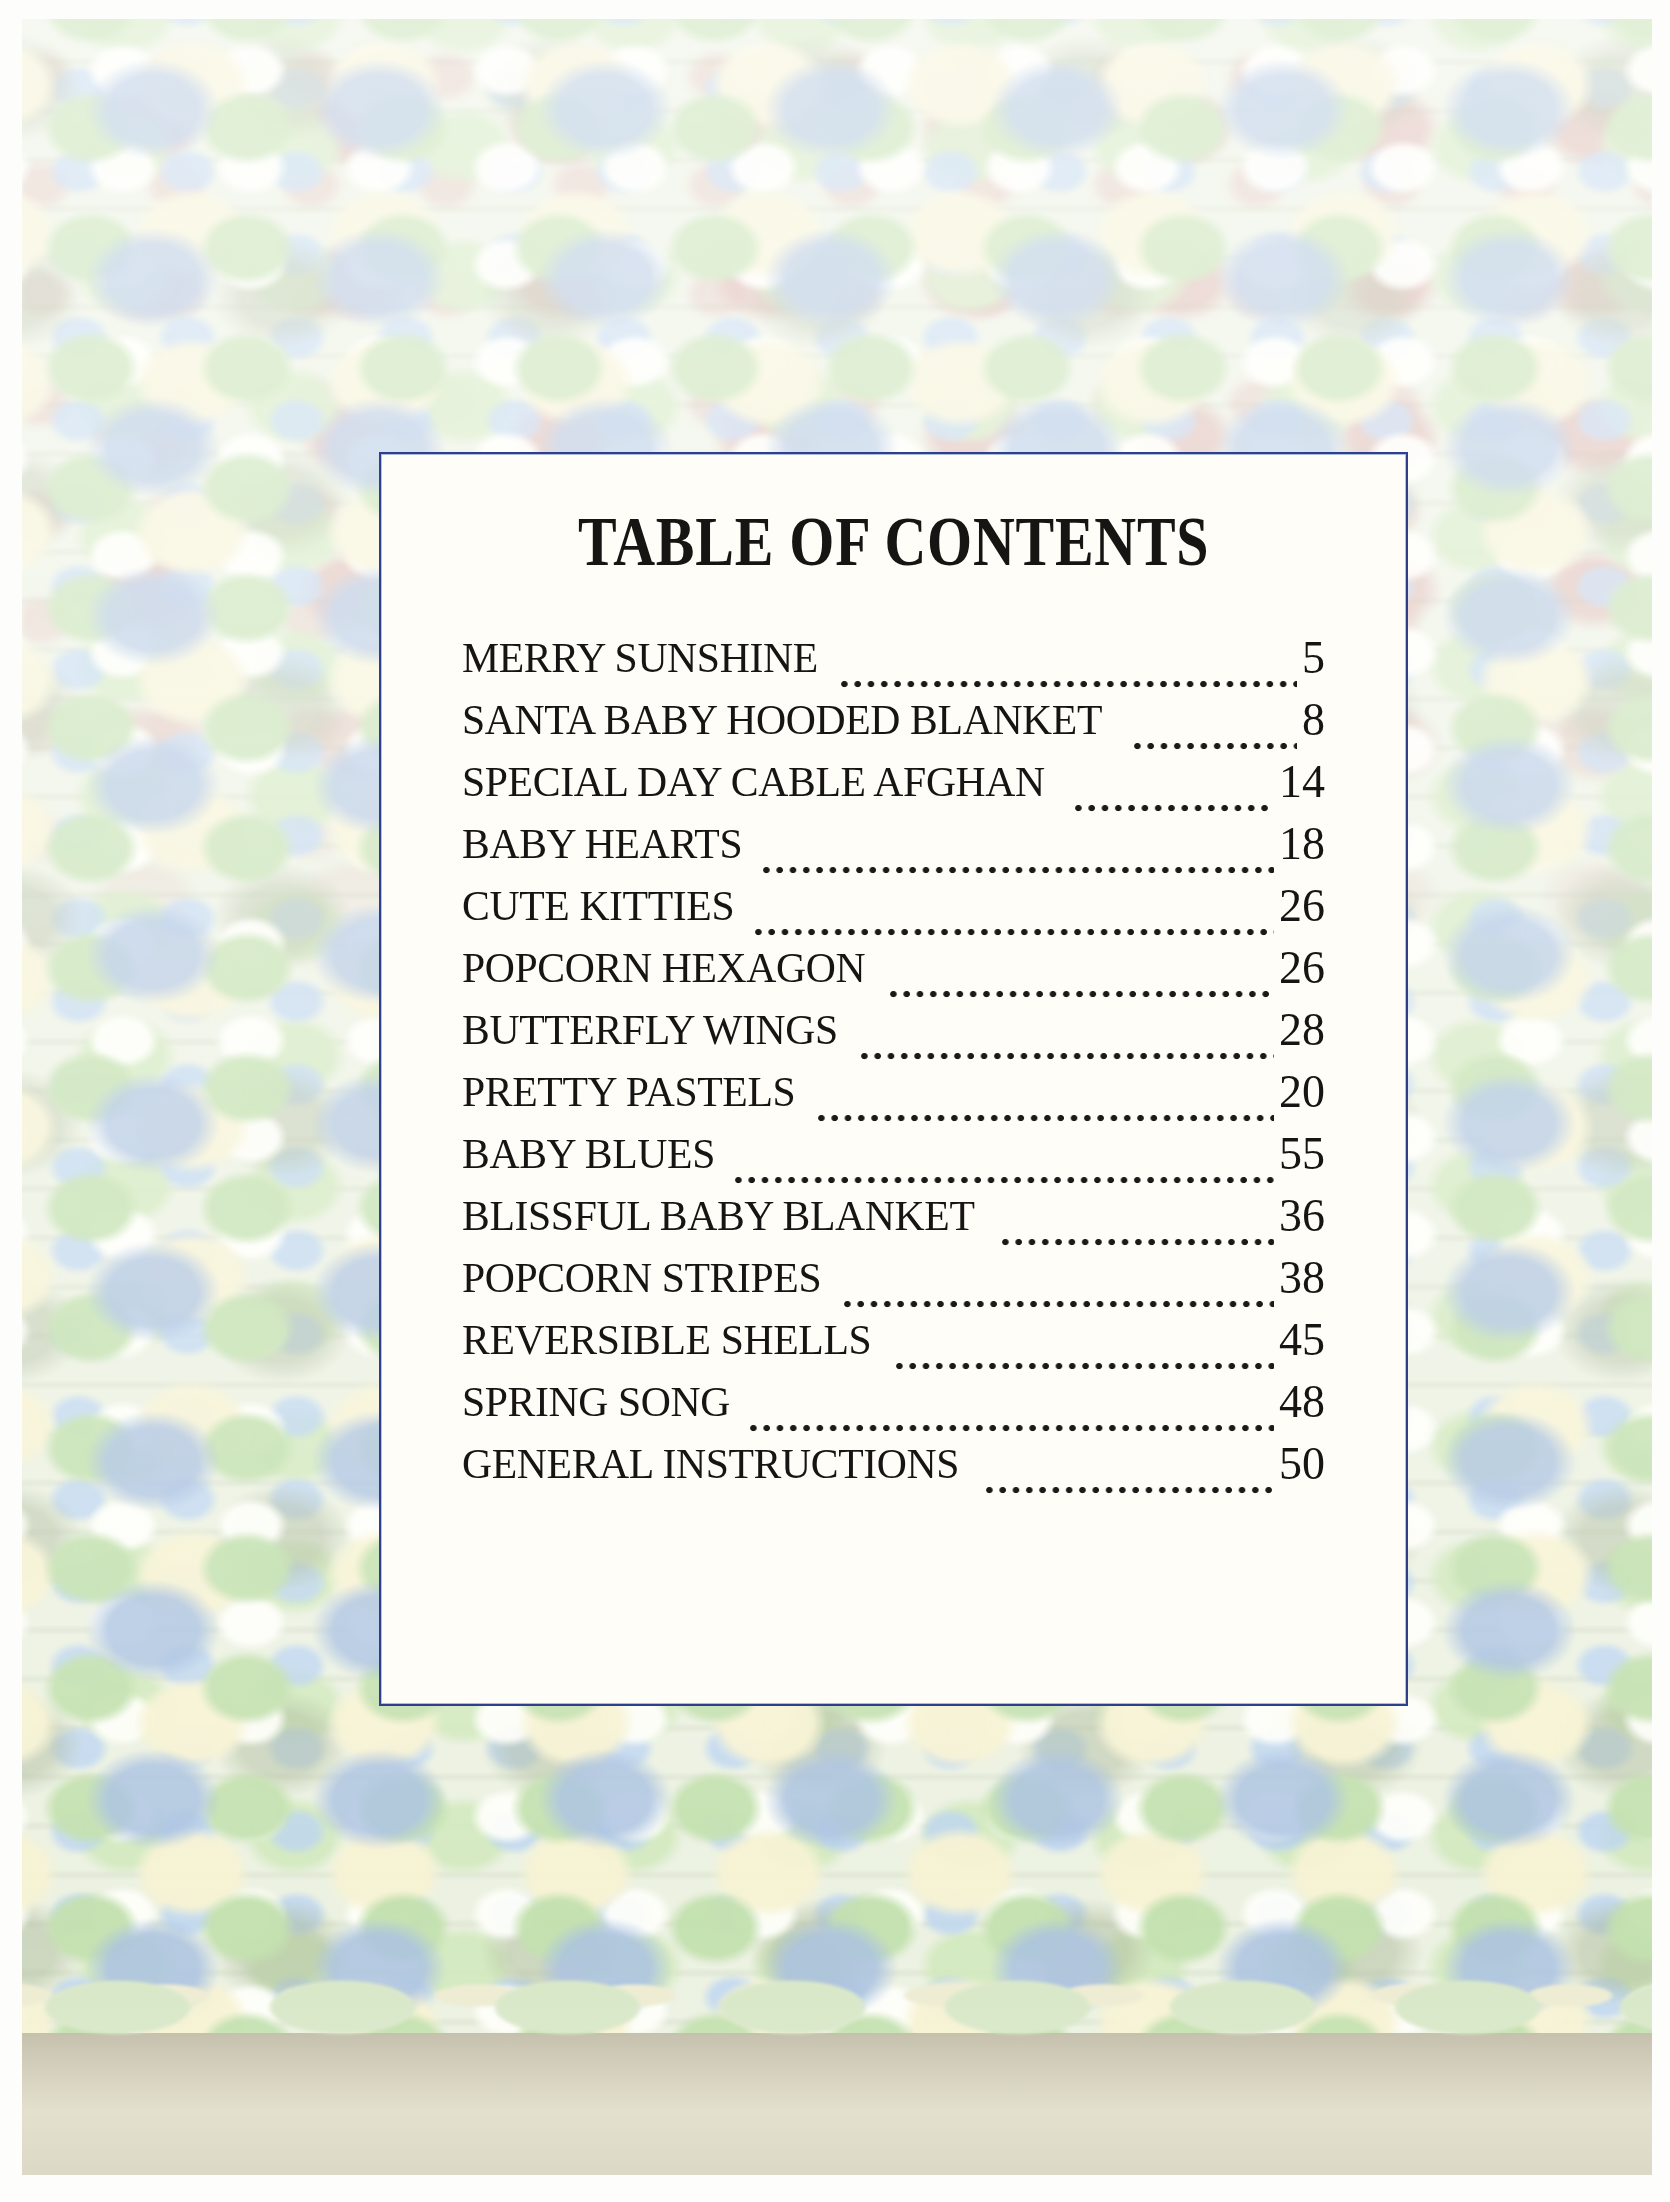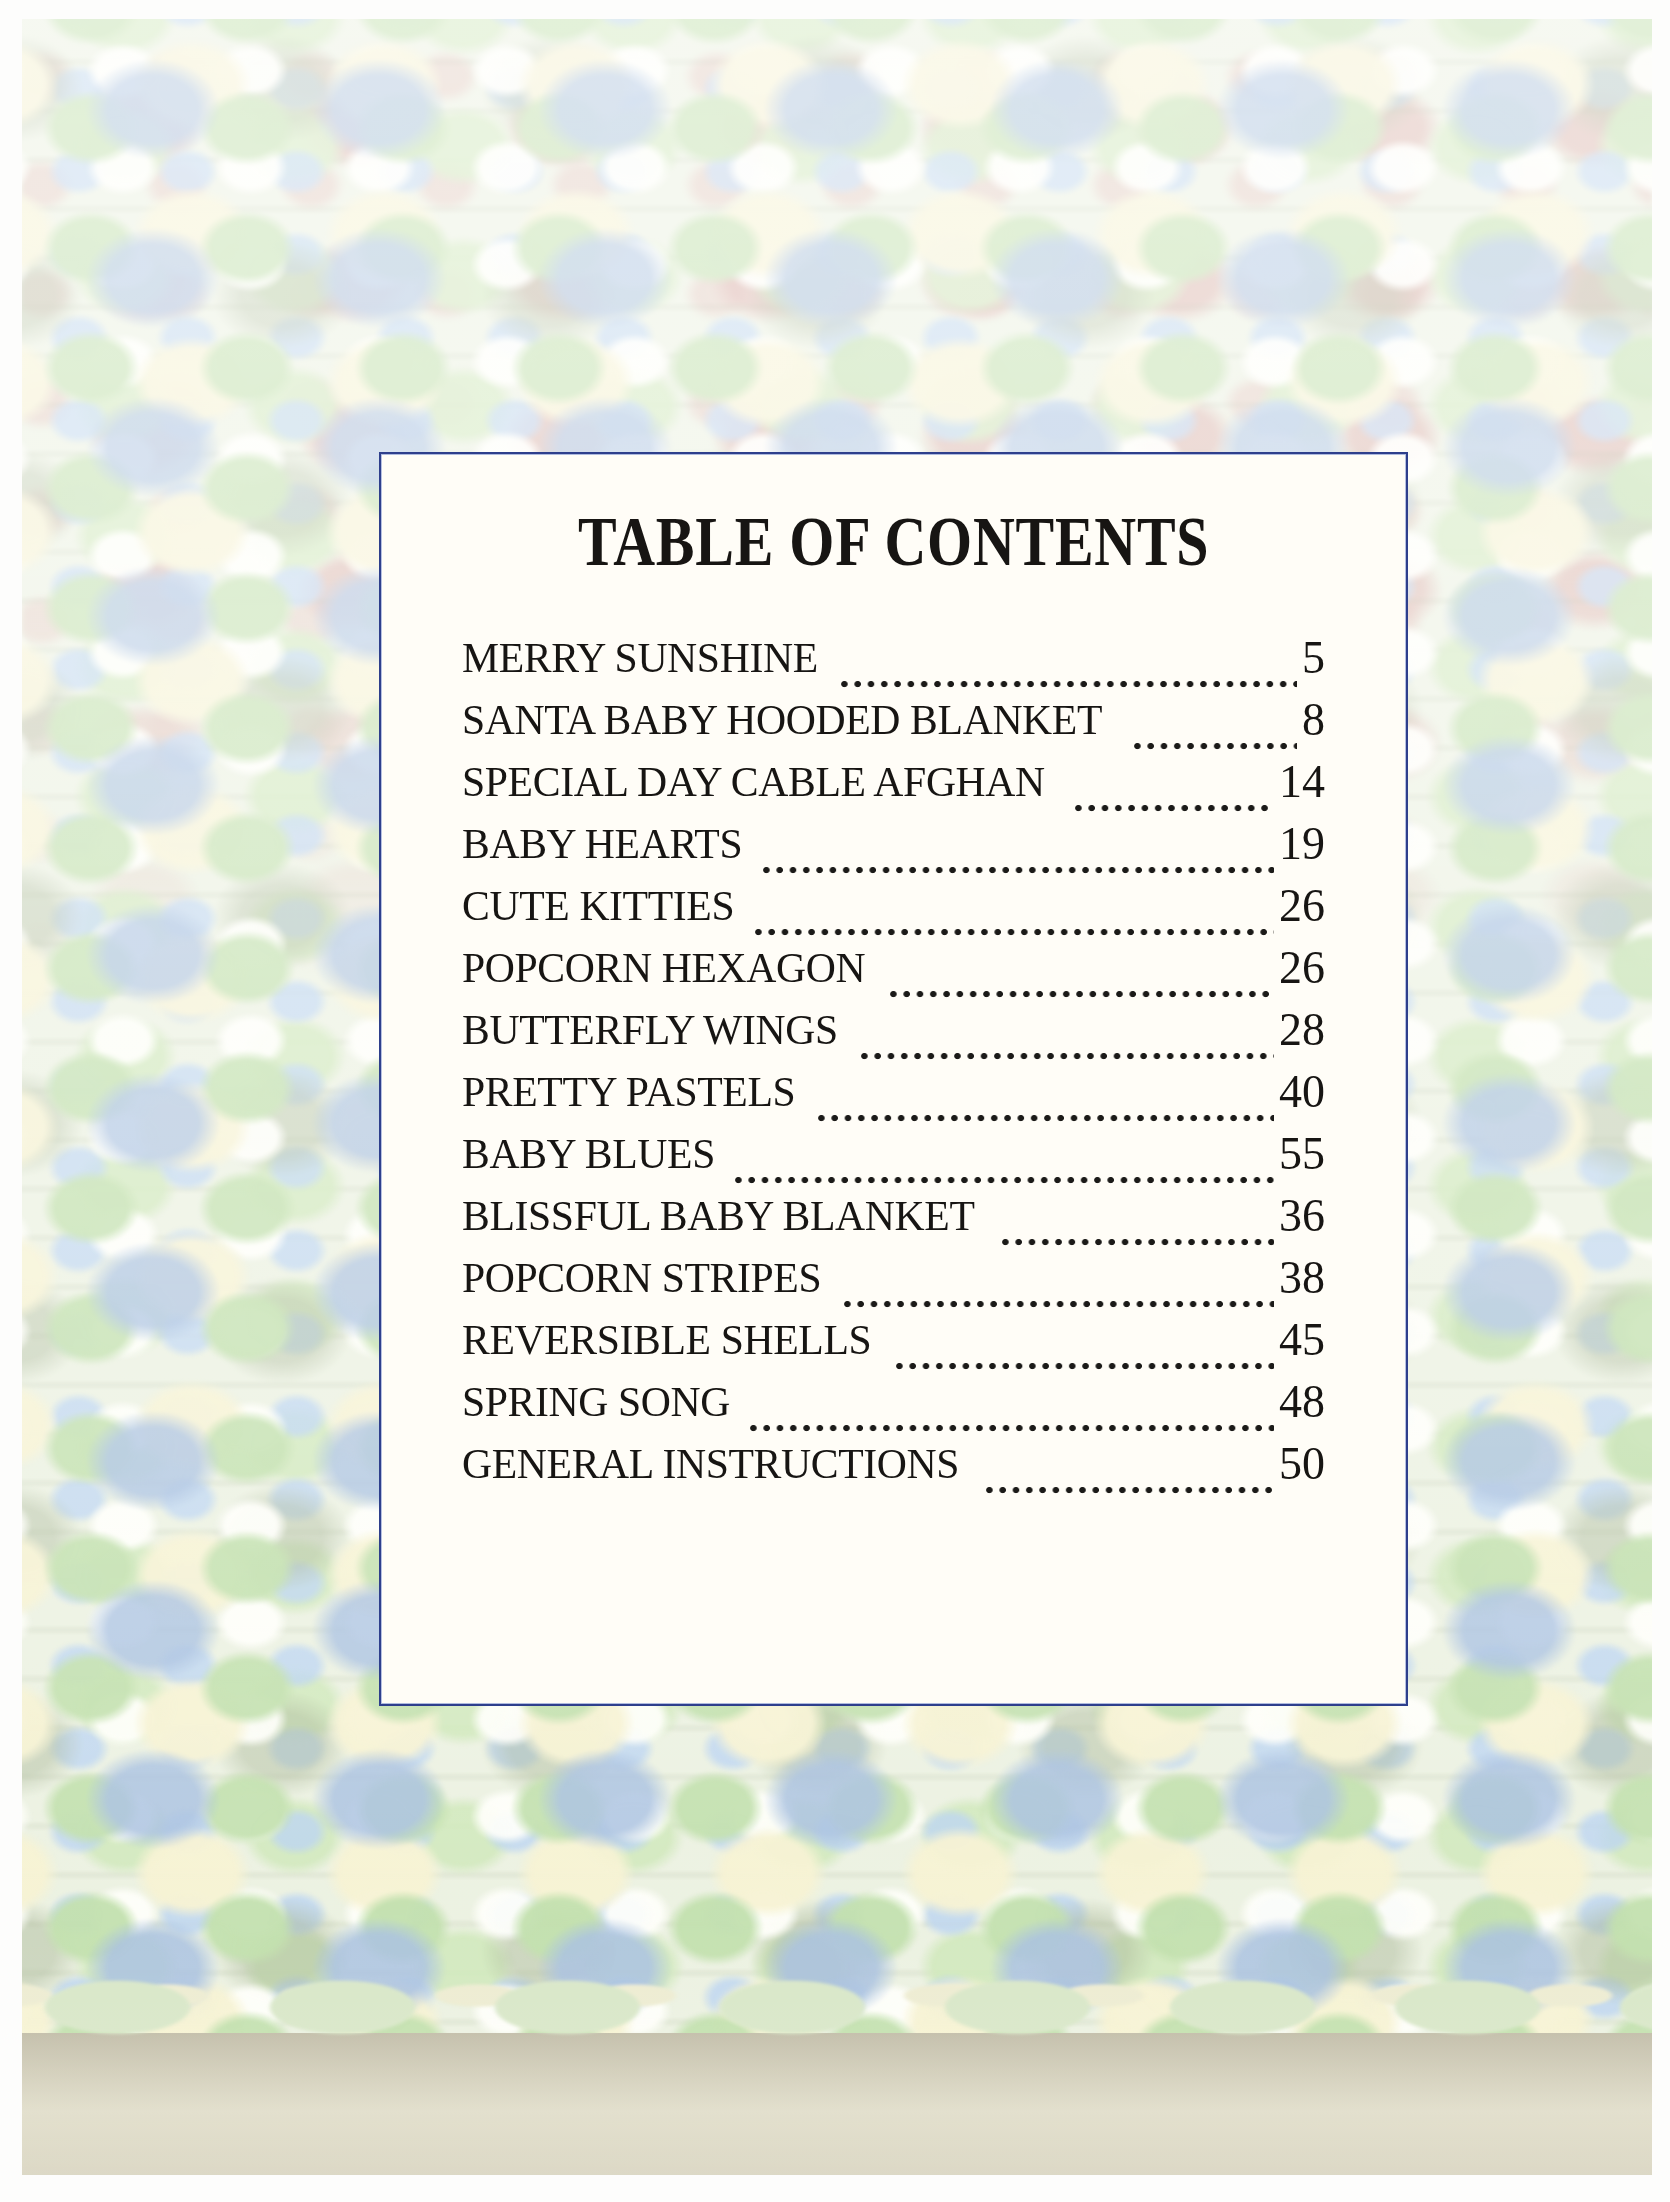--- a/index.html
+++ b/index.html
@@ -196,21 +196,21 @@
 
   <div class="toc-row">
     <span class="toc-label">SPECIAL DAY CABLE AFGHAN</span>
     <span class="toc-leader"></span>
     <span class="toc-page">14</span>
   </div>
 
   <div class="toc-row">
     <span class="toc-label">BABY HEARTS</span>
     <span class="toc-leader"></span>
-    <span class="toc-page">19</span>
+    <span class="toc-page">18</span>
   </div>
 
   <div class="toc-row">
     <span class="toc-label">CUTE KITTIES</span>
     <span class="toc-leader"></span>
     <span class="toc-page">26</span>
   </div>
 
 
   <div class="toc-row">
@@ -221,21 +221,21 @@
 
   <div class="toc-row">
     <span class="toc-label">BUTTERFLY WINGS</span>
     <span class="toc-leader"></span>
     <span class="toc-page">28</span>
   </div>
 
   <div class="toc-row">
     <span class="toc-label">PRETTY PASTELS</span>
     <span class="toc-leader"></span>
-    <span class="toc-page">40</span>
+    <span class="toc-page">20</span>
   </div>
 
 
   <div class="toc-row">
     <span class="toc-label">BABY BLUES</span>
     <span class="toc-leader"></span>
     <span class="toc-page">55</span>
   </div>
 
   <div class="toc-row">

